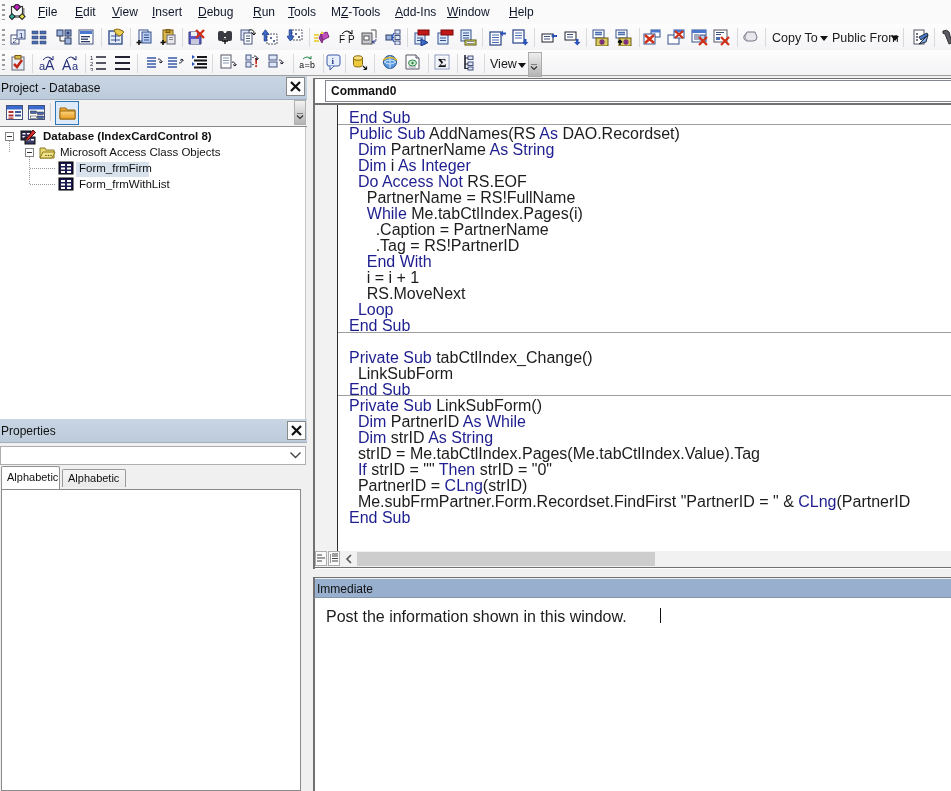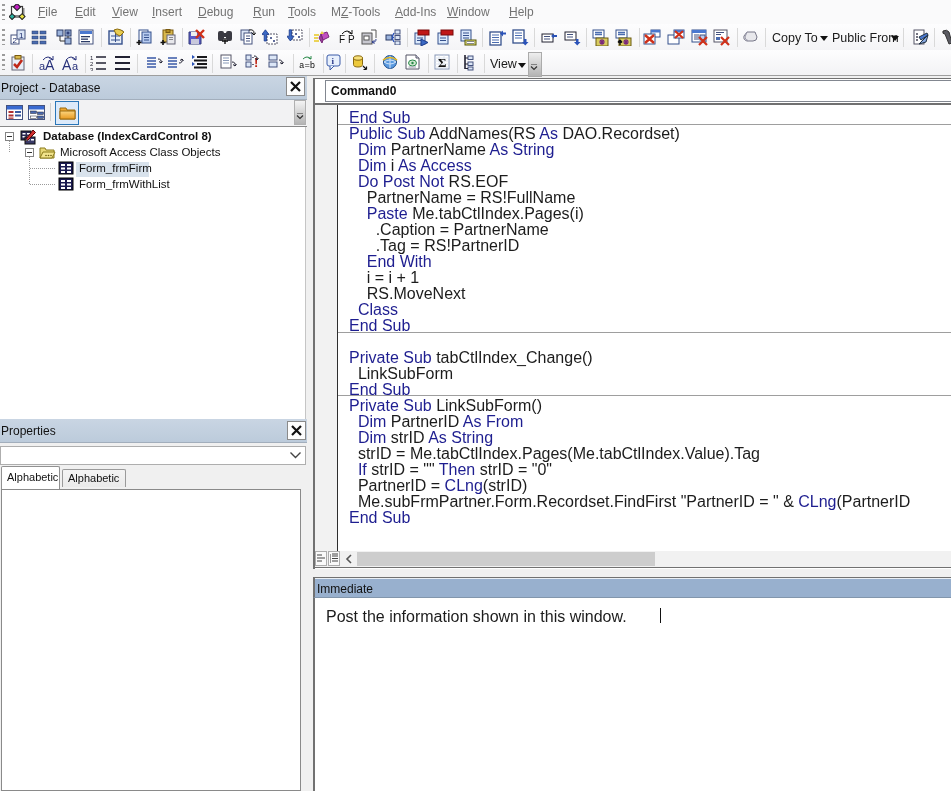--- a/index.html
+++ b/index.html
@@ -1,19 +1,19 @@
 <!DOCTYPE html>
 <html><head>
 <meta charset="utf-8">
 <style>
 html,body{margin:0;padding:0;}
 body{width:951px;height:791px;position:relative;overflow:hidden;background:#F0F0F0;
   font-family:"Liberation Sans",sans-serif;-webkit-font-smoothing:antialiased;}
 .abs{position:absolute;}
-.menu{font-size:12px;color:#737373;top:5px;}
+.menu{font-size:12px;color:#0f172a;top:5px;}
 .menu u{text-decoration:underline;text-underline-offset:1px;}
 .grip{width:3px;background-image:repeating-linear-gradient(#9c9c9c 0 2px,transparent 2px 5px);}
 .sep1{width:1px;background:#d9d9d9;top:28px;height:19px;}
 .sep2{width:1px;background:#d9d9d9;top:54px;height:19px;}
 .ttl{height:23px;background:linear-gradient(#c9d5e3,#bccbdb);border-bottom:1px solid #a2aebc;}
 .ttl span{position:absolute;left:1px;top:5px;font-size:12px;color:#111;}
 .xbtn{position:absolute;width:19px;height:19px;box-sizing:border-box;background:#fdfdfd;border:1px solid #8a8a8a;color:#111;}
 .xbtn svg{position:absolute;left:2px;top:2px;}
 .k{color:#1e1e90;}
 .code{font-family:Liberation Sans, sans-serif;font-size:16px;color:#1c1c1c;white-space:pre;}
@@ -537,37 +537,37 @@
 
 <div class="abs" style="left:325px;top:80px;width:626px;height:20px;background:#fff;border:1px solid #828790;"></div>
 <span class="abs" style="left:331px;top:84px;font-size:12px;font-weight:700;color:#111;">Command0</span>
 <div class="abs" style="left:315px;top:103px;width:636px;height:2px;background:#717171;"></div>
 
 <div class="abs" style="left:315px;top:105px;width:23px;height:446px;background:#f2f2f2;border-right:1px solid #2e2e2e;box-sizing:border-box;"></div>
 
 <div id="codelines" class="code abs" style="left:349px;top:110px;line-height:16px;"><span class="k">End Sub</span>
 <span class="k">Public Sub </span>AddNames(RS <span class="k">As </span>DAO.Recordset)
   <span class="k">Dim </span>PartnerName <span class="k">As String</span>
-  <span class="k">Dim </span>i <span class="k">As Access</span>
-  <span class="k">Do Post Not </span>RS.EOF
+  <span class="k">Dim </span>i <span class="k">As Integer</span>
+  <span class="k">Do Access Not </span>RS.EOF
     PartnerName = RS!FullName
-    <span class="k">Paste </span>Me.tabCtlIndex.Pages(i)
+    <span class="k">While </span>Me.tabCtlIndex.Pages(i)
       .Caption = PartnerName
       .Tag = RS!PartnerID
     <span class="k">End With</span>
     i = i + 1
     RS.MoveNext
-  <span class="k">Class</span>
+  <span class="k">Loop</span>
 <span class="k">End Sub</span>
 
 <span class="k">Private Sub </span>tabCtlIndex_Change()
   LinkSubForm
 <span class="k">End Sub</span>
 <span class="k">Private Sub </span>LinkSubForm()
-  <span class="k">Dim </span>PartnerID <span class="k">As From</span>
+  <span class="k">Dim </span>PartnerID <span class="k">As While</span>
   <span class="k">Dim </span>strID <span class="k">As String</span>
   strID = Me.tabCtlIndex.Pages(Me.tabCtlIndex.Value).Tag
   <span class="k">If </span>strID = "" <span class="k">Then </span>strID = "0"
   PartnerID = <span class="k">CLng</span>(strID)
   Me.subFrmPartner.Form.Recordset.FindFirst "PartnerID = " &amp; <span class="k">CLng</span>(PartnerID
 <span class="k">End Sub</span></div>
 
 <div class="csep" style="top:124px;"></div>
 <div class="csep" style="top:332px;"></div>
 <div class="csep" style="top:395px;"></div>

